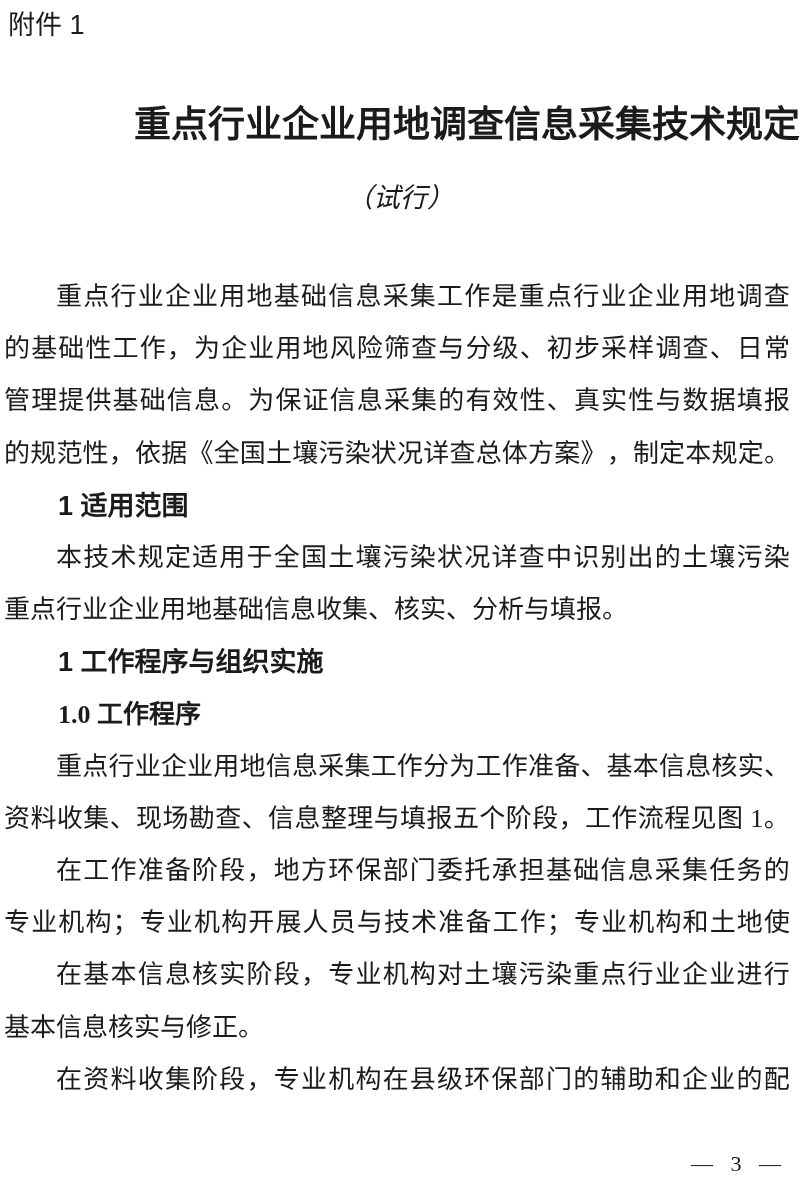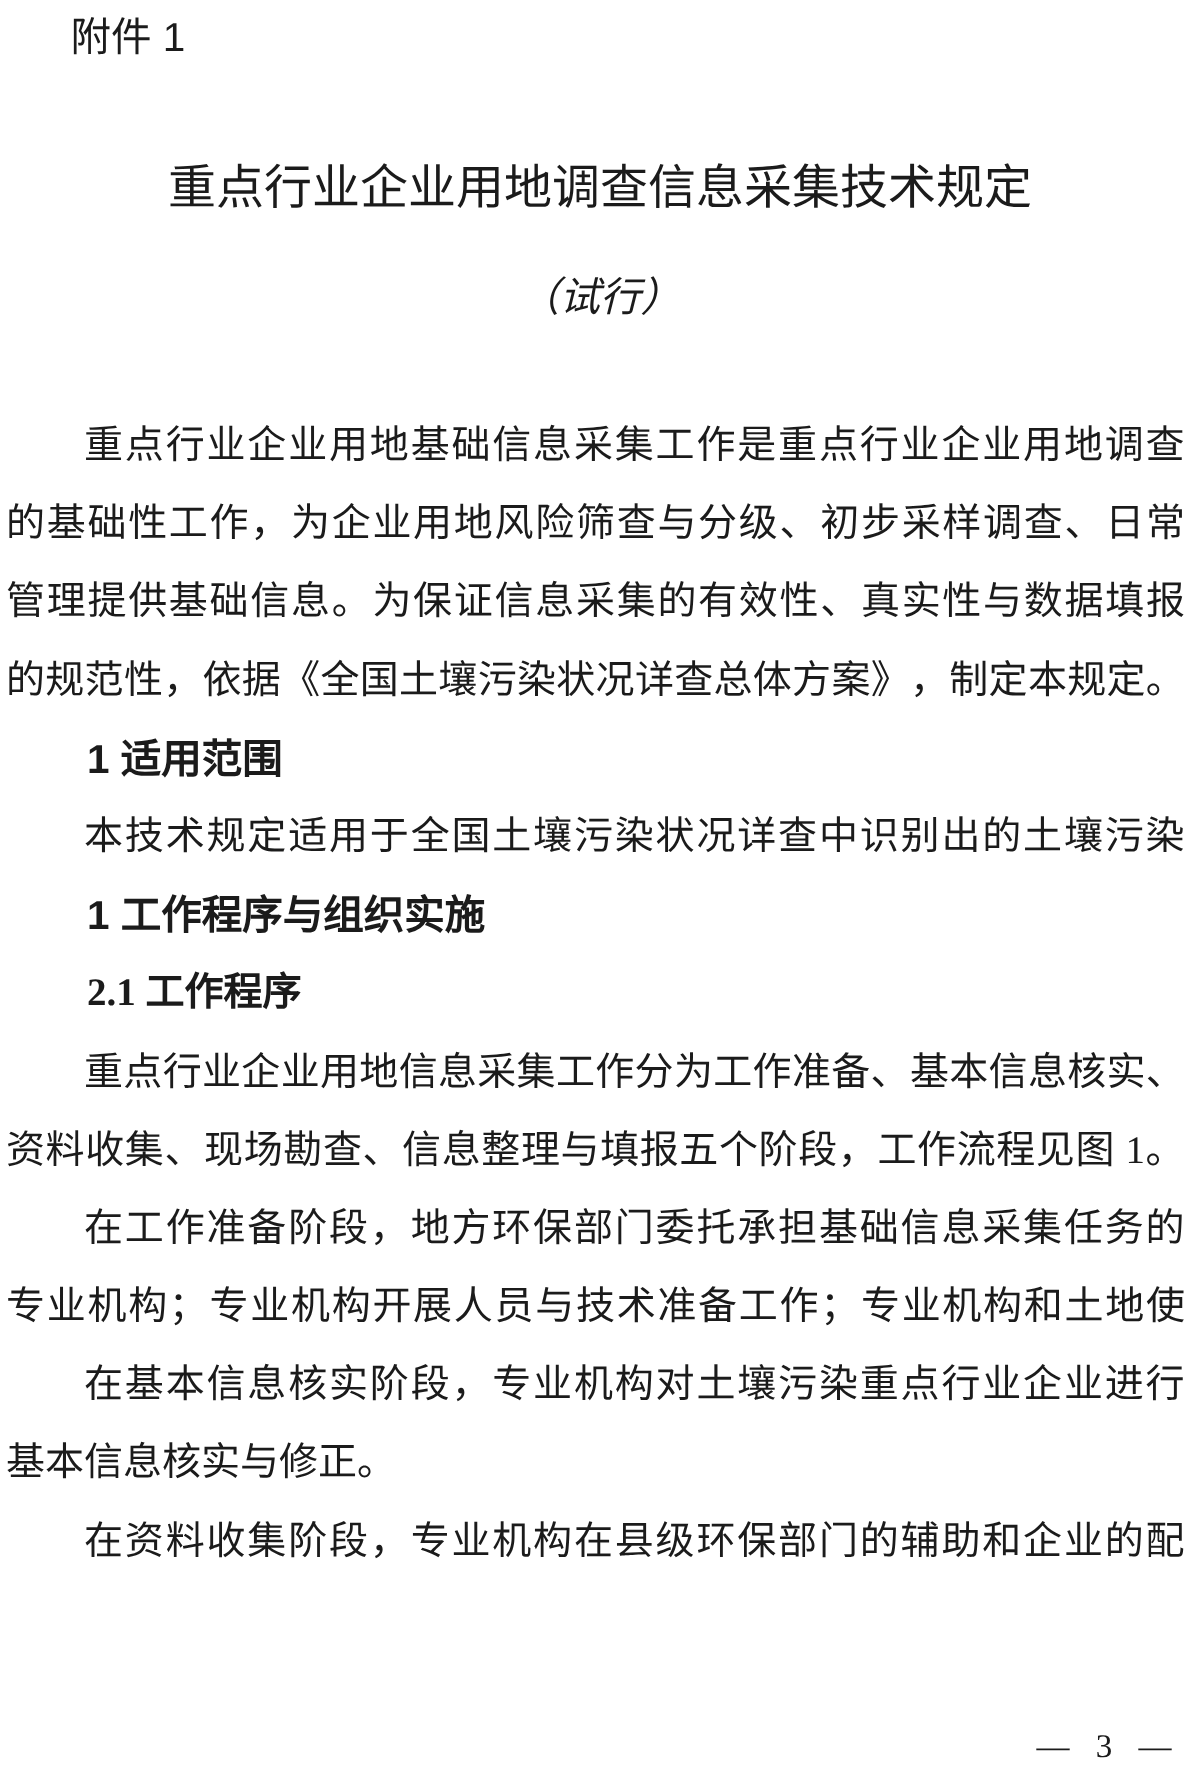--- a/index.html
+++ b/index.html
@@ -16,31 +16,30 @@
     overflow: hidden;
     font-family: "Liberation Serif", "DejaVu Serif", serif;
   }
   .attachment-label {
     position: absolute;
     top: 6px;
     left: 8px;
     font-family: "Liberation Sans", "DejaVu Sans", sans-serif;
     font-size: 27px;
     line-height: 38px;
-    margin-left: 39px;
   }
   .doc-title {
     position: absolute;
     top: 103px;
     left: 0;
     width: 100%;
-    text-align: center;
+    text-align: right;
     font-family: "Liberation Sans", "DejaVu Sans", sans-serif;
-    font-weight: normal;
-    font-size: 32px;
+    font-weight: bold;
+    font-size: 37px;
     line-height: 44px;
   }
   .doc-subtitle {
     position: absolute;
     top: 179px;
     left: 0;
     width: 100%;
     text-align: center;
     font-size: 27px;
     line-height: 38px;
@@ -102,22 +101,23 @@
 
   <div class="doc-subtitle">（试行）</div>
 
   <div class="body-block">
     <div class="row jchars indent"><span>重</span><span>点</span><span>行</span><span>业</span><span>企</span><span>业</span><span>用</span><span>地</span><span>基</span><span>础</span><span>信</span><span>息</span><span>采</span><span>集</span><span>工</span><span>作</span><span>是</span><span>重</span><span>点</span><span>行</span><span>业</span><span>企</span><span>业</span><span>用</span><span>地</span><span>调</span><span>查</span></div>
     <div class="row jchars"><span>的</span><span>基</span><span>础</span><span>性</span><span>工</span><span>作</span><span>，</span><span>为</span><span>企</span><span>业</span><span>用</span><span>地</span><span>风</span><span>险</span><span>筛</span><span>查</span><span>与</span><span>分</span><span>级</span><span>、</span><span>初</span><span>步</span><span>采</span><span>样</span><span>调</span><span>查</span><span>、</span><span>日</span><span>常</span></div>
     <div class="row jchars"><span>管</span><span>理</span><span>提</span><span>供</span><span>基</span><span>础</span><span>信</span><span>息</span><span>。</span><span>为</span><span>保</span><span>证</span><span>信</span><span>息</span><span>采</span><span>集</span><span>的</span><span>有</span><span>效</span><span>性</span><span>、</span><span>真</span><span>实</span><span>性</span><span>与</span><span>数</span><span>据</span><span>填</span><span>报</span></div>
     <div class="row jchars"><span>的</span><span>规</span><span>范</span><span>性</span><span>，</span><span>依</span><span>据</span><span>《</span><span>全</span><span>国</span><span>土</span><span>壤</span><span>污</span><span>染</span><span>状</span><span>况</span><span>详</span><span>查</span><span>总</span><span>体</span><span>方</span><span>案</span><span>》</span><span>，</span><span>制</span><span>定</span><span>本</span><span>规</span><span>定</span><span>。</span></div>
     <div class="row heading">1 适用范围</div>
     <div class="row jchars indent"><span>本</span><span>技</span><span>术</span><span>规</span><span>定</span><span>适</span><span>用</span><span>于</span><span>全</span><span>国</span><span>土</span><span>壤</span><span>污</span><span>染</span><span>状</span><span>况</span><span>详</span><span>查</span><span>中</span><span>识</span><span>别</span><span>出</span><span>的</span><span>土</span><span>壤</span><span>污</span><span>染</span></div>
+    <div class="row">重点行业企业用地基础信息收集、核实、分析与填报。</div>
     <div class="row heading">1 工作程序与组织实施</div>
-    <div class="row subheading">2.1 工作程序</div>
+    <div class="row subheading">1.0 工作程序</div>
     <div class="row jchars indent"><span>重</span><span>点</span><span>行</span><span>业</span><span>企</span><span>业</span><span>用</span><span>地</span><span>信</span><span>息</span><span>采</span><span>集</span><span>工</span><span>作</span><span>分</span><span>为</span><span>工</span><span>作</span><span>准</span><span>备</span><span>、</span><span>基</span><span>本</span><span>信</span><span>息</span><span>核</span><span>实</span><span>、</span></div>
     <div class="row jchars"><span>资</span><span>料</span><span>收</span><span>集</span><span>、</span><span>现</span><span>场</span><span>勘</span><span>查</span><span>、</span><span>信</span><span>息</span><span>整</span><span>理</span><span>与</span><span>填</span><span>报</span><span>五</span><span>个</span><span>阶</span><span>段</span><span>，</span><span>工</span><span>作</span><span>流</span><span>程</span><span>见</span><span>图</span><span> </span><span>1</span><span>。</span></div>
     <div class="row jchars indent"><span>在</span><span>工</span><span>作</span><span>准</span><span>备</span><span>阶</span><span>段</span><span>，</span><span>地</span><span>方</span><span>环</span><span>保</span><span>部</span><span>门</span><span>委</span><span>托</span><span>承</span><span>担</span><span>基</span><span>础</span><span>信</span><span>息</span><span>采</span><span>集</span><span>任</span><span>务</span><span>的</span></div>
     <div class="row jchars"><span>专</span><span>业</span><span>机</span><span>构</span><span>；</span><span>专</span><span>业</span><span>机</span><span>构</span><span>开</span><span>展</span><span>人</span><span>员</span><span>与</span><span>技</span><span>术</span><span>准</span><span>备</span><span>工</span><span>作</span><span>；</span><span>专</span><span>业</span><span>机</span><span>构</span><span>和</span><span>土</span><span>地</span><span>使</span></div>
     <div class="row jchars indent"><span>在</span><span>基</span><span>本</span><span>信</span><span>息</span><span>核</span><span>实</span><span>阶</span><span>段</span><span>，</span><span>专</span><span>业</span><span>机</span><span>构</span><span>对</span><span>土</span><span>壤</span><span>污</span><span>染</span><span>重</span><span>点</span><span>行</span><span>业</span><span>企</span><span>业</span><span>进</span><span>行</span></div>
     <div class="row">基本信息核实与修正。</div>
     <div class="row jchars indent"><span>在</span><span>资</span><span>料</span><span>收</span><span>集</span><span>阶</span><span>段</span><span>，</span><span>专</span><span>业</span><span>机</span><span>构</span><span>在</span><span>县</span><span>级</span><span>环</span><span>保</span><span>部</span><span>门</span><span>的</span><span>辅</span><span>助</span><span>和</span><span>企</span><span>业</span><span>的</span><span>配</span></div>
   </div>
 
   <div class="page-number">— 3 —</div>

